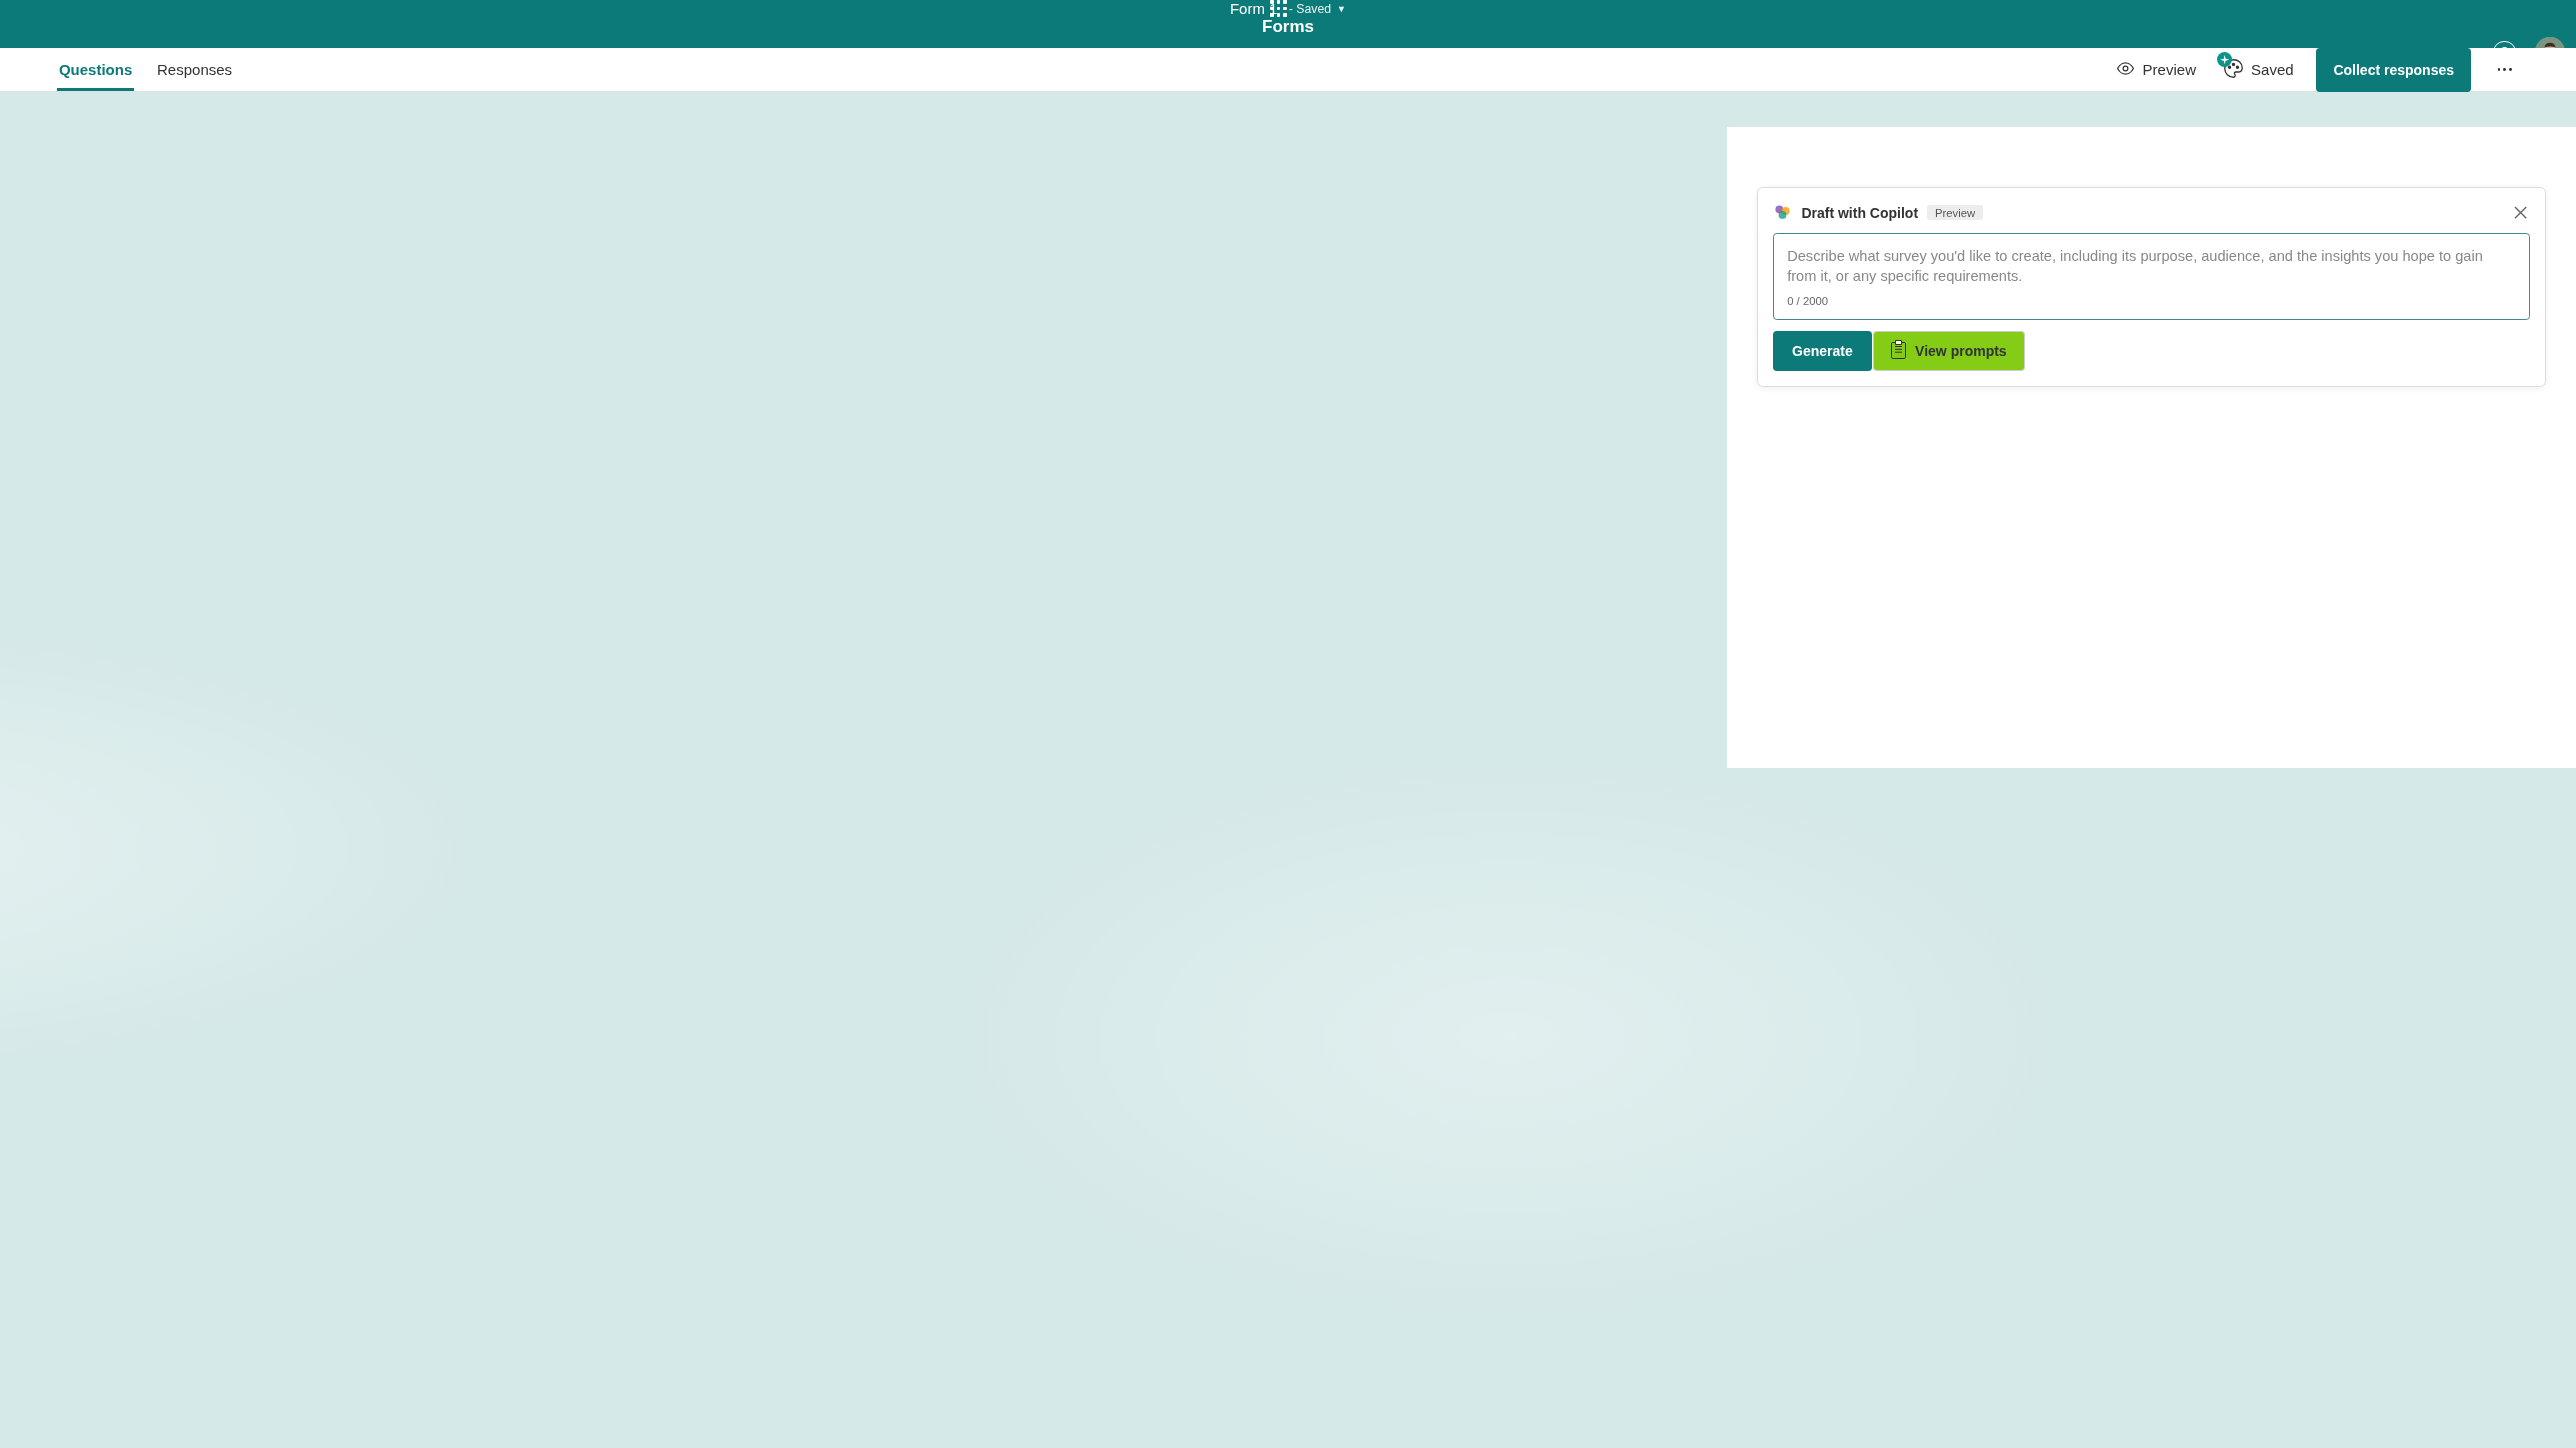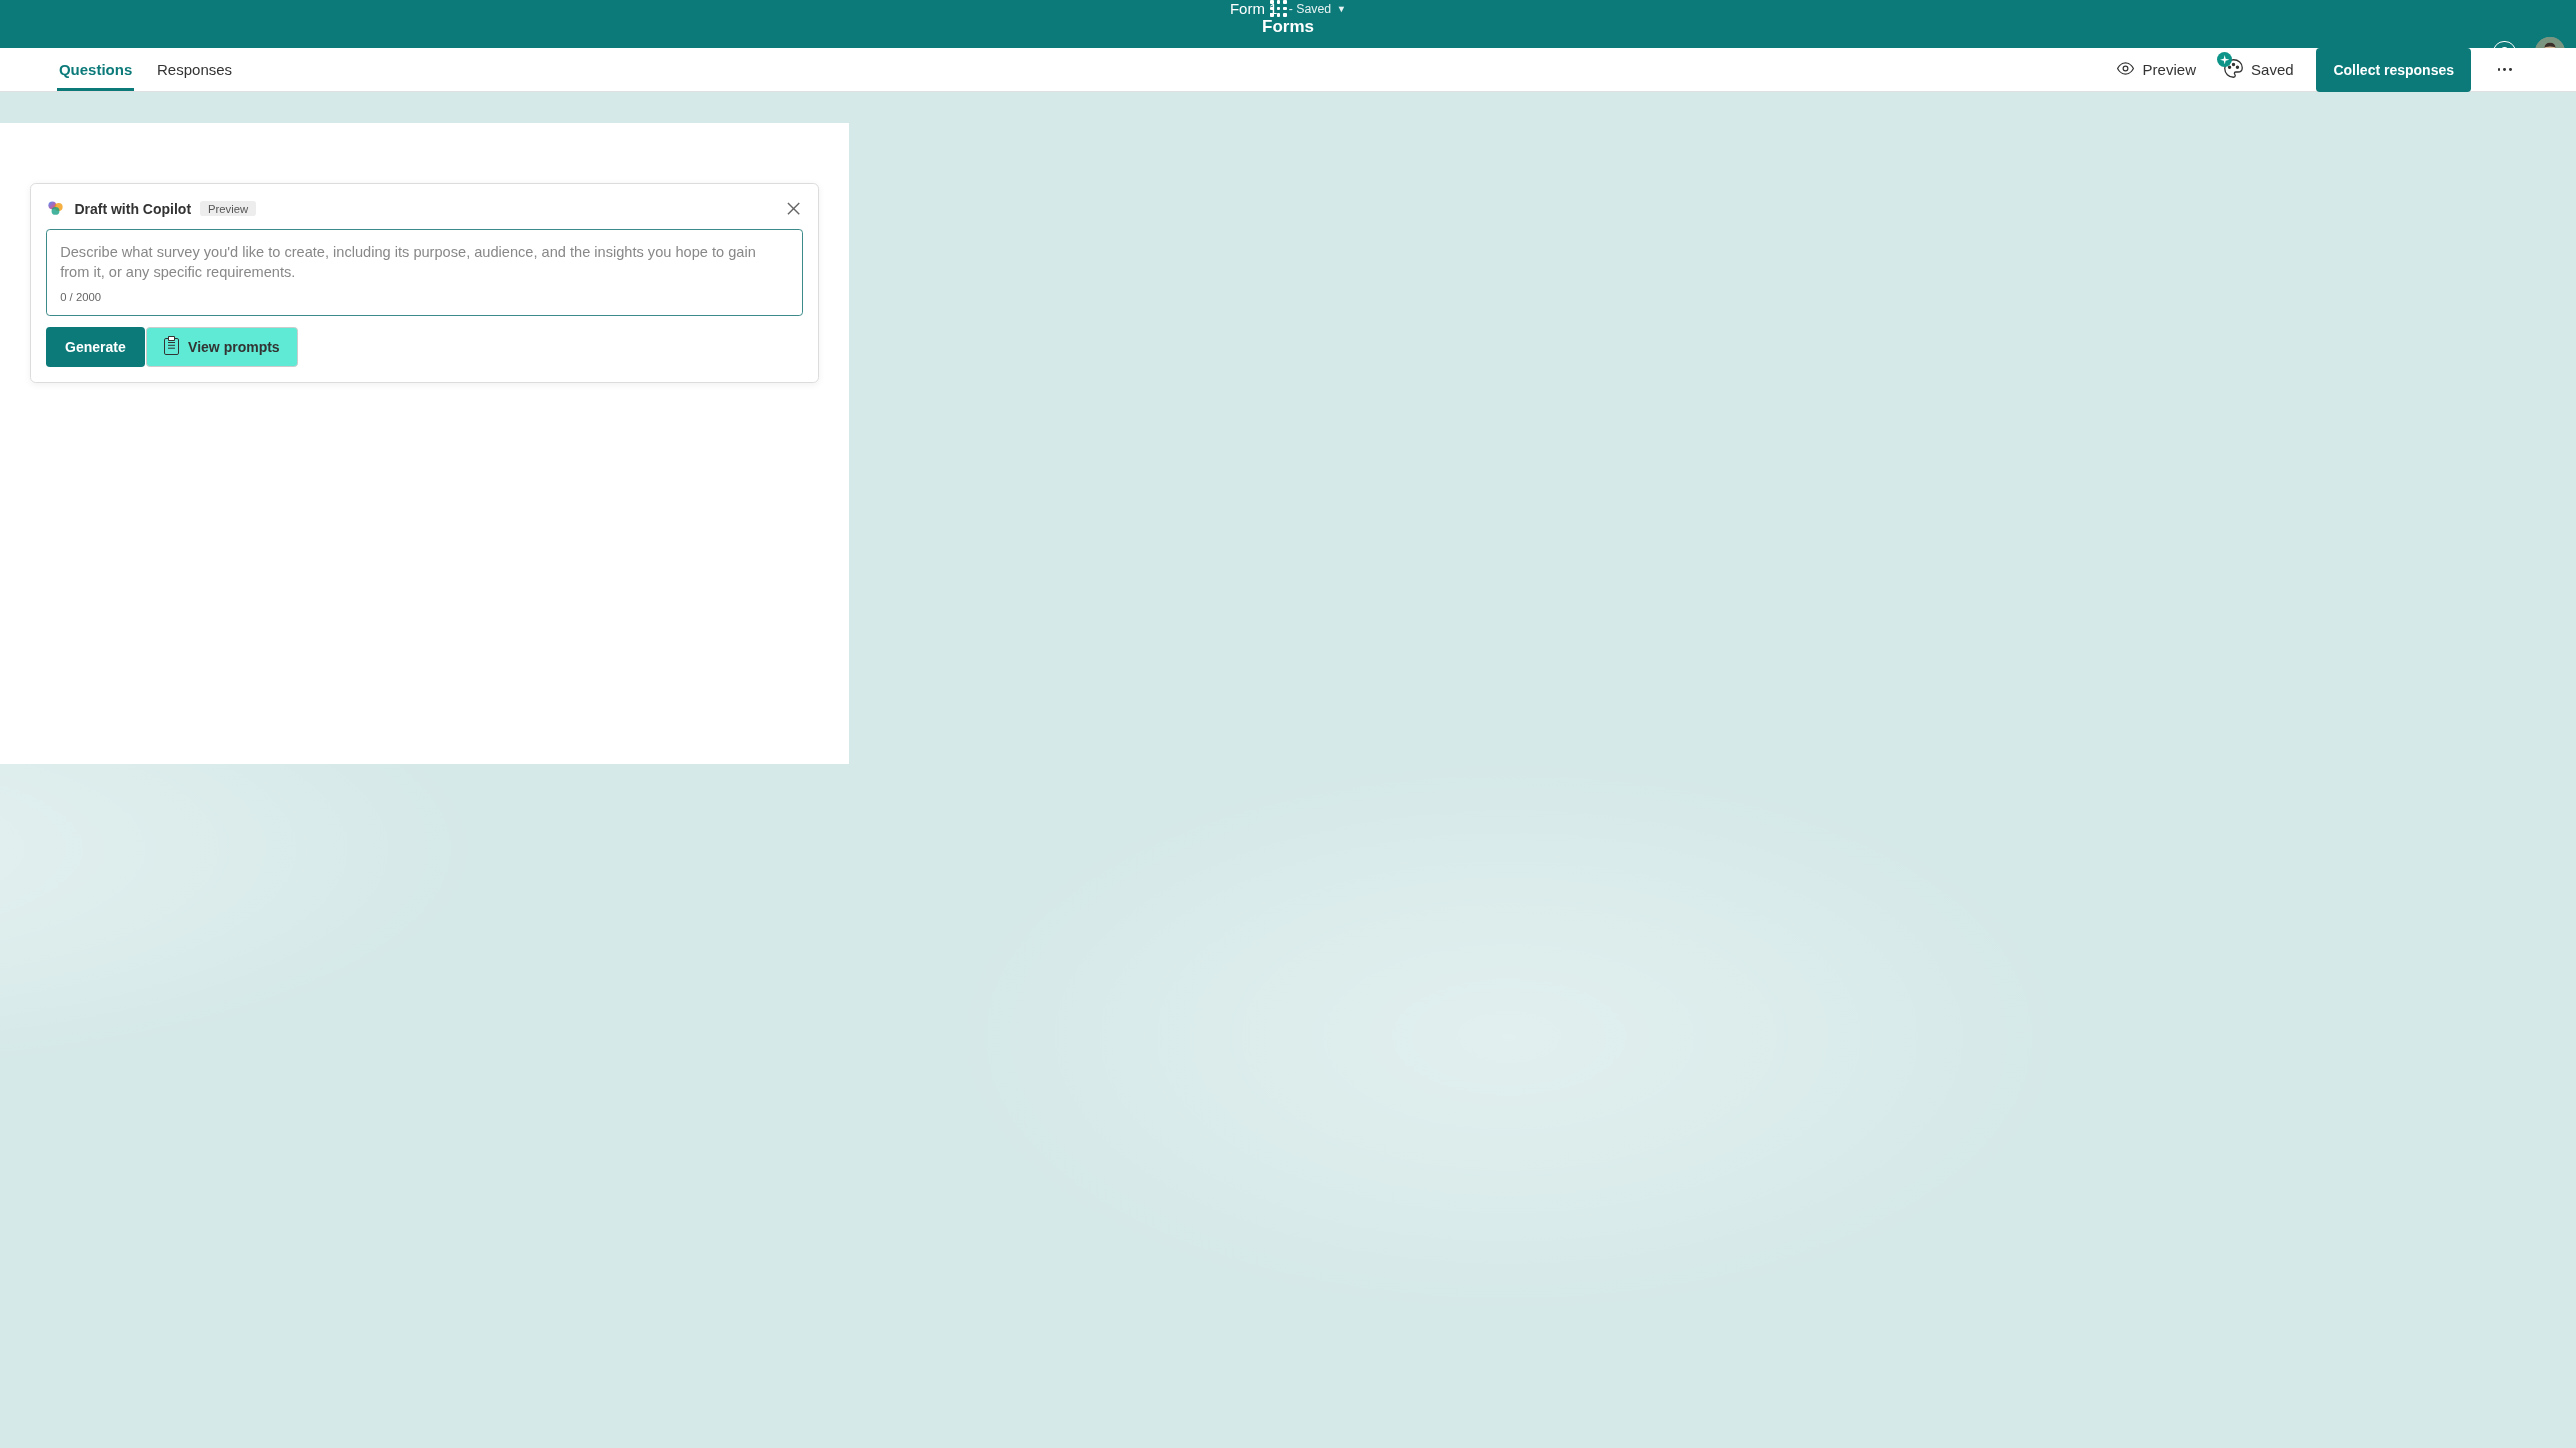--- a/index.html
+++ b/index.html
@@ -208,23 +208,22 @@
     .more-dot {
       width: 2.8px;
       height: 2.8px;
       background: #333;
       border-radius: 50%;
     }
     .main-area {
       position: relative;
       z-index: 1;
       display: flex;
-      justify-content: flex-start;
-      padding-top: 15px;
-      margin-top: 16px;
+      justify-content: flex-end;
+      padding-top: 35px;
     }
     .form-canvas {
       background: white;
       width: 849px;
       min-height: 641px;
       padding: 60px 30px;
     }
     .copilot-card {
       border: 0.9px solid #dcdcdc;
       border-radius: 5.7px;
@@ -298,21 +297,21 @@
       background: #0d7a7a;
       color: white;
       border: none;
       padding: 10.4px 19px;
       border-radius: 3.8px;
       font-size: 14px;
       font-weight: 600;
       cursor: pointer;
     }
     .prompts-btn {
-      background: #5eead4;
+      background: #84cc16;
       color: #333;
       border: 0.9px solid #ccc;
       padding: 10.4px 17px;
       border-radius: 3.8px;
       font-size: 14px;
       font-weight: 600;
       cursor: pointer;
       display: flex;
       align-items: center;
       gap: 9.4px;

